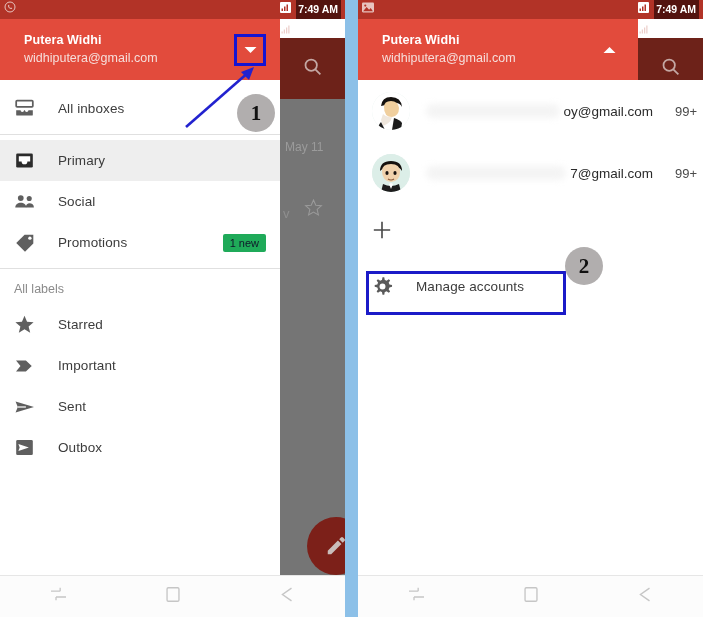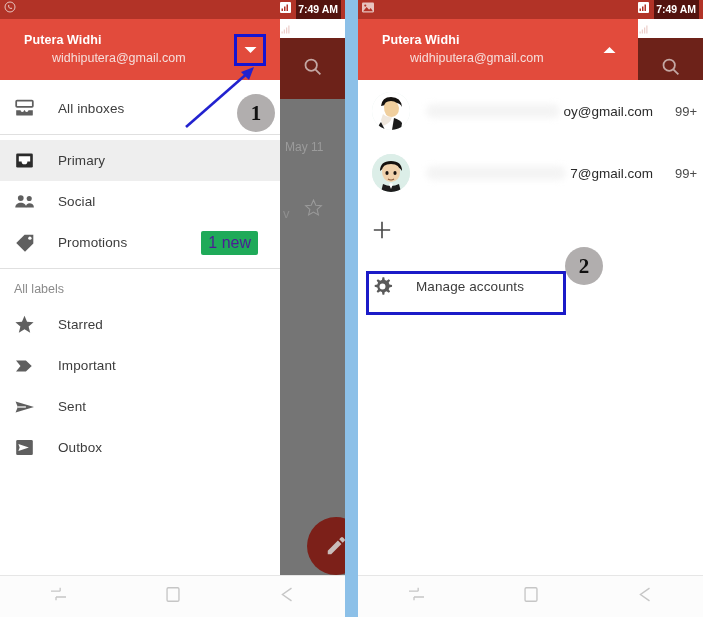--- a/index.html
+++ b/index.html
@@ -71,21 +71,20 @@
     color: #ffffff;
     font-size: 12.5px;
     font-weight: bold;
     letter-spacing: 0.1px;
     line-height: 17px;
   }
   .acct-mail {
     color: #f6dedb;
     font-size: 12.5px;
     line-height: 18px;
-    margin-left: 28px;
   }
   .caret-box {
     width: 30px; height: 30px;
     display: flex; align-items: center; justify-content: center;
     margin-right: 14px;
     position: relative;
   }
   .caret-box.boxed {
     border: 3px solid #1414d2;
     width: 32px; height: 32px;
@@ -171,25 +170,25 @@
     flex-shrink: 0;
   }
   .row .rlabel {
     font-size: 13.5px;
     color: #3c3c3c;
     letter-spacing: 0.1px;
     flex: 1;
   }
   .row .rbadge {
     background: #1faa59;
-    color: #4c1d95;
-    font-size: 16px;
+    color: #0f172a;
+    font-size: 11px;
     padding: 3px 7px;
     border-radius: 2px;
-    margin-right: 22px;
+    margin-right: 14px;
   }
   .divider {
     height: 1px;
     background: #e0e0e0;
     margin: 5px 0;
   }
   .section-title {
     font-size: 12.5px;
     color: #8a8a8a;
     padding: 8px 0 8px 14px;

